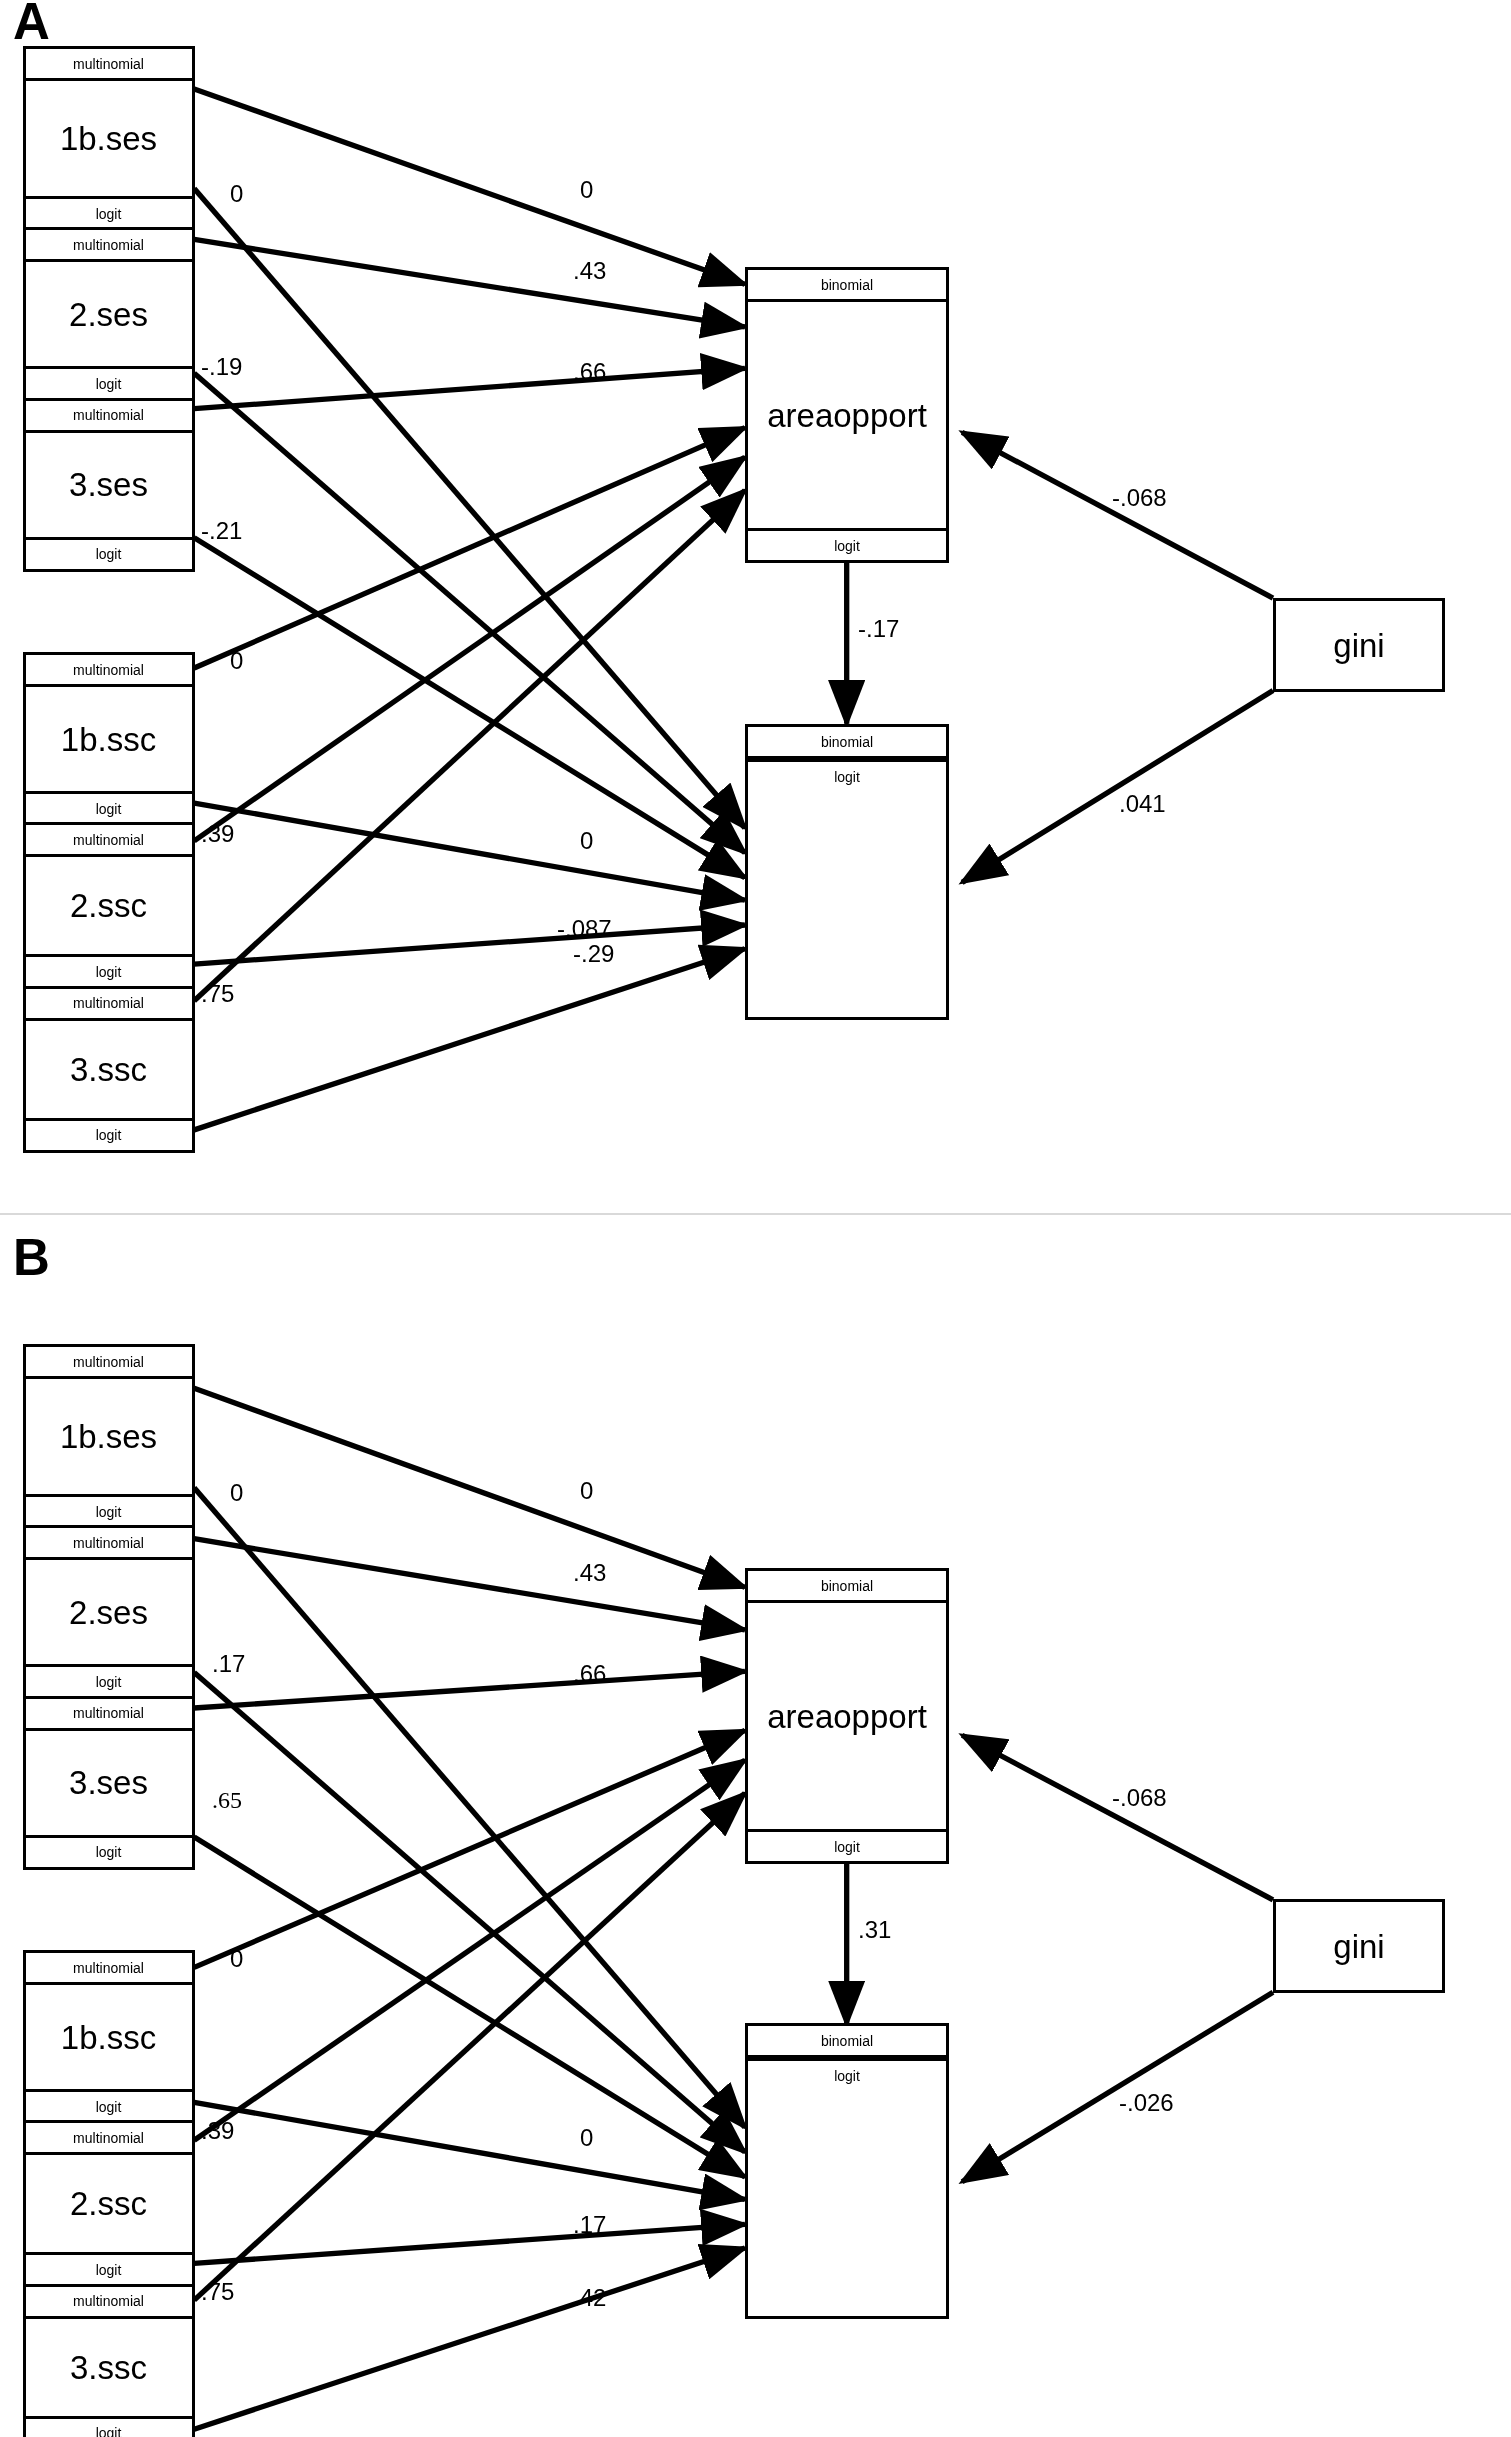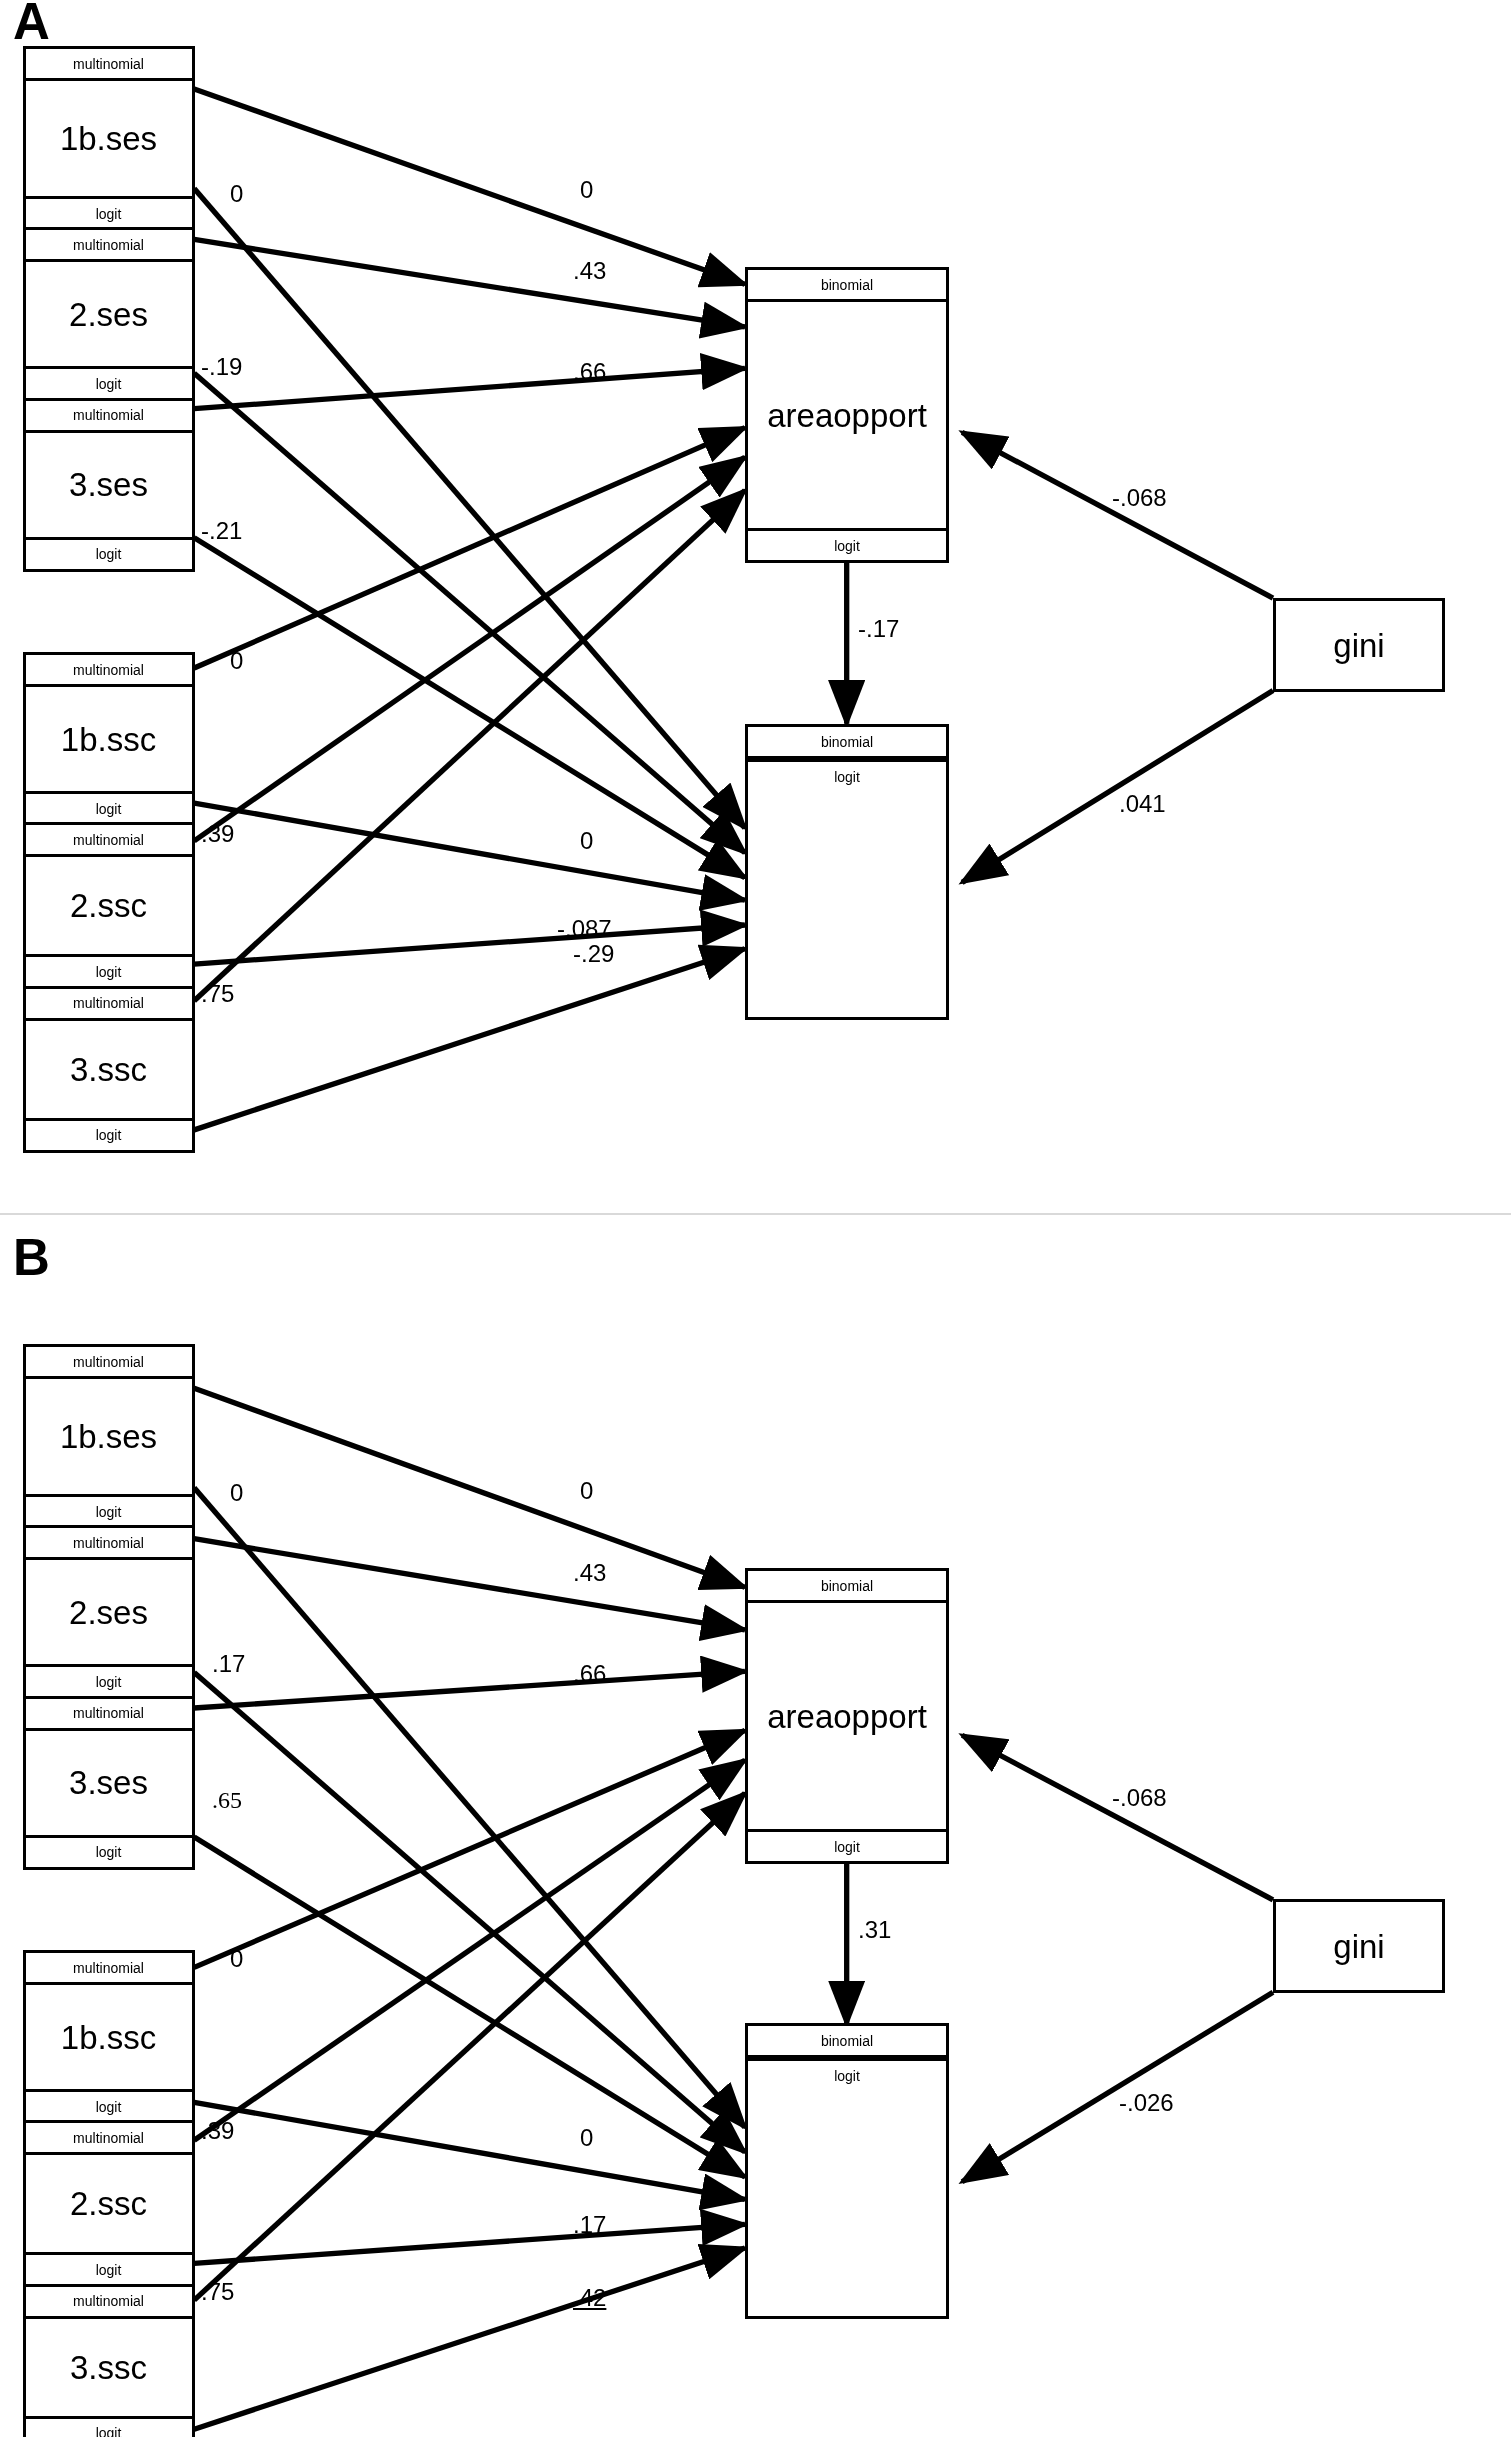--- a/index.html
+++ b/index.html
@@ -263,21 +263,21 @@
     <div class="elabel" style="left:230px;top:727px;">0</div>
     <div class="elabel" style="left:201px;top:899px;">.39</div>
     <div class="elabel" style="left:201px;top:1060px;">.75</div>
 
     <div class="elabel" style="left:580px;top:259px;">0</div>
     <div class="elabel" style="left:573px;top:341px;">.43</div>
     <div class="elabel" style="left:573px;top:442px;">.66</div>
 
     <div class="elabel" style="left:580px;top:906px;">0</div>
     <div class="elabel" style="left:573px;top:993px;">.17</div>
-    <div class="elabel" style="left:573px;top:1066px;text-decoration:underline;">.42</div>
+    <div class="elabel" style="left:573px;top:1066px;">.42</div>
 
     <div class="elabel" style="left:858px;top:698px;">.31</div>
     <div class="elabel" style="left:1112px;top:566px;">-.068</div>
     <div class="elabel" style="left:1119px;top:871px;">-.026</div>
   </div>
 
 </div>
 
 
 </body></html>

